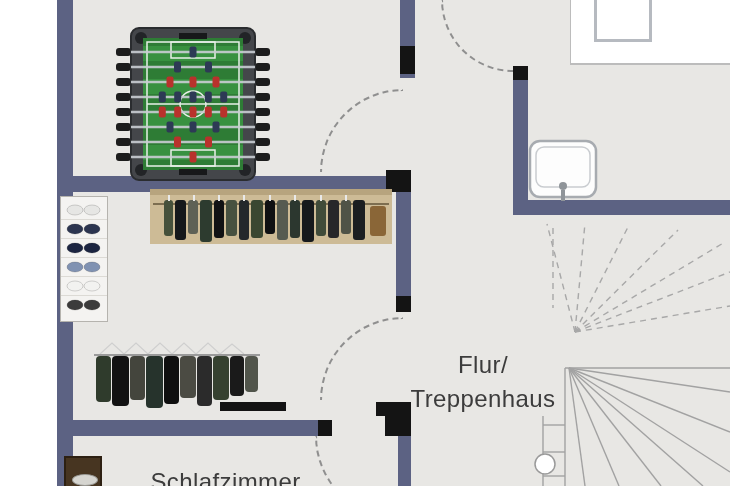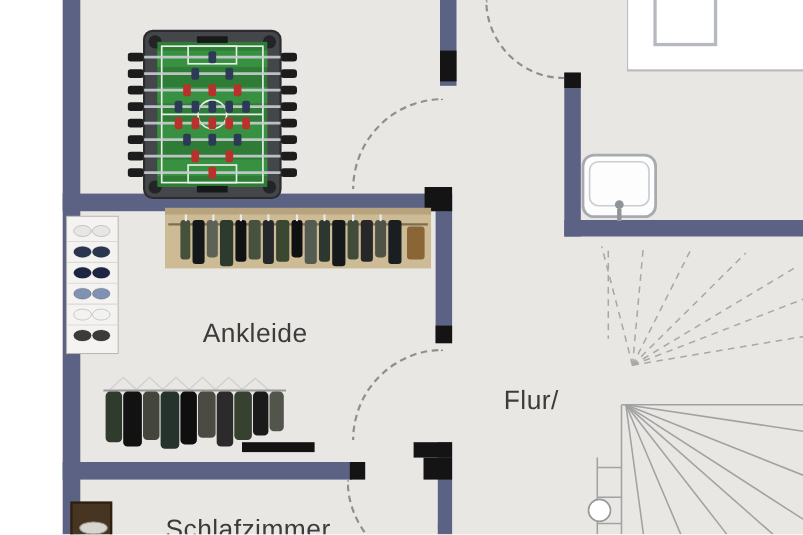--- a/index.html
+++ b/index.html
@@ -270,21 +270,21 @@
       <rect x="33" y="51" width="4" height="11" fill="#8f9499"></rect>
     </svg>
   </div>
 
   <div class="abs shower" style="left:594px;top:-10px;width:58px;height:52px;"></div>
 
   <div class="abs nightstand" style="left:64px;top:456px;width:38px;height:34px;">
     <div class="cushion"></div>
   </div>
 
-  <div class="room-label" style="left:138px;top:290px;width:188px;">Ankleide</div>
 
   <div class="room-label" style="left:388px;top:328px;width:190px;line-height:34px;margin-top:20px;">
     <div>Flur/</div>
+    <div>Treppenhaus</div>
   </div>
 
   <div class="room-label" style="left:118px;top:468px;width:215px;">Schlafzimmer</div>
 
 </div>
 
 </body></html>

